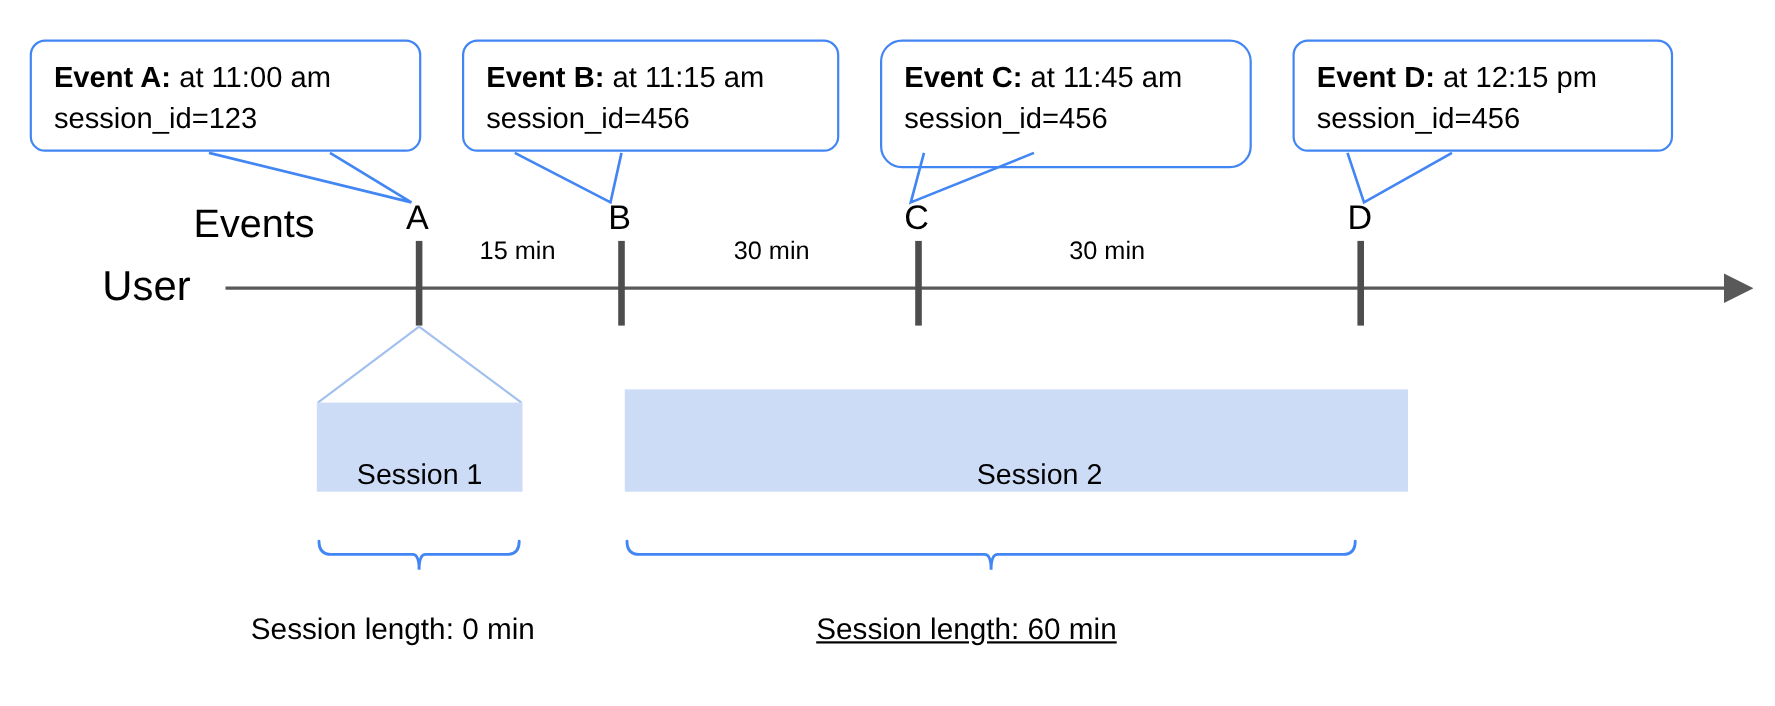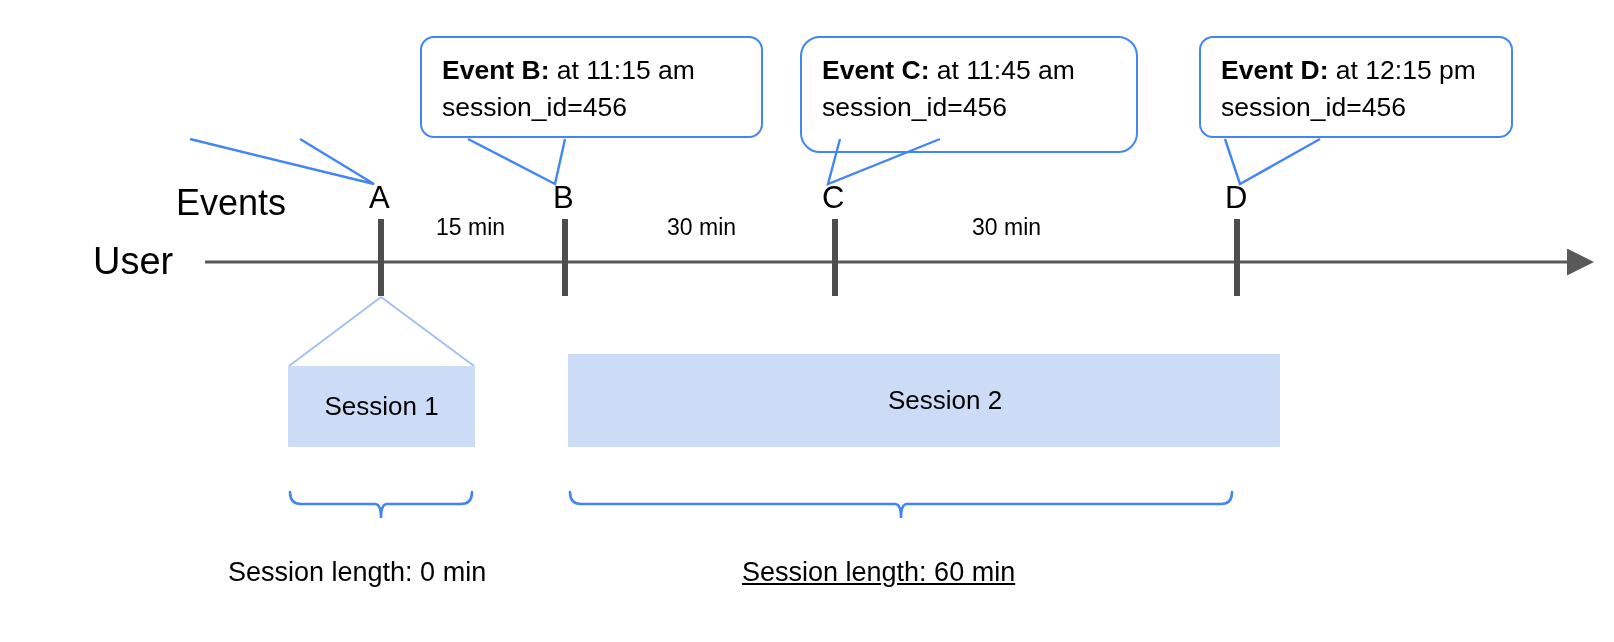--- a/index.html
+++ b/index.html
@@ -10,40 +10,44 @@
   .callout{position:absolute;box-sizing:border-box;
            border:2px solid #4285f4;border-radius:14px;background:#fff;
            padding:14px 16px 10px 20px;line-height:1.38;font-size:26.5px;}
   .callout .l1{white-space:nowrap;}
   .callout .l2{white-space:nowrap;}
   .callout b{font-weight:bold;}
   .axis-label{position:absolute;white-space:nowrap;}
   .tick-letter{position:absolute;font-size:31px;white-space:nowrap;}
   .gap-label{position:absolute;font-size:23px;white-space:nowrap;text-align:center;}
   .sessionbox{position:absolute;background:#ccdcf7;display:flex;
-              align-items:center;justify-content:center;font-size:26px;}
+              align-items:flex-end;justify-content:center;font-size:26px;}
   .len-label{position:absolute;font-size:27px;white-space:nowrap;}
 </style>
 </head>
 <body>
 
 <div id="stage">
 
+  <div class="callout" style="left:27px;top:36px;width:356px;height:102px;">
+    <div class="l1"><b>Event A:</b><span> at 11:00 am</span></div>
+    <div class="l2">session_id=123</div>
+  </div>
 
   <div class="callout" style="left:420px;top:36px;width:343px;height:102px;">
     <div class="l1"><b>Event B:</b><span> at 11:15 am</span></div>
     <div class="l2">session_id=456</div>
   </div>
 
   <div class="callout" style="left:800px;top:36px;width:338px;height:117px;border-radius:20px;">
     <div class="l1"><b>Event C:</b><span> at 11:45 am</span></div>
     <div class="l2">session_id=456</div>
   </div>
 
-  <div class="callout" style="left:1199px;top:36px;width:314px;height:102px;">
+  <div class="callout" style="left:1175px;top:36px;width:346px;height:102px;">
     <div class="l1"><b>Event D:</b><span> at 12:15 pm</span></div>
     <div class="l2">session_id=456</div>
   </div>
 
   <svg class="layer" viewBox="0 0 1614 642">
     <defs>
       <marker id="arrowhead" markerWidth="9" markerHeight="9" refX="1" refY="4.5" orient="auto">
         <path d="M0,0 L9,4.5 L0,9 z" fill="#595959"></path>
       </marker>
     </defs>

